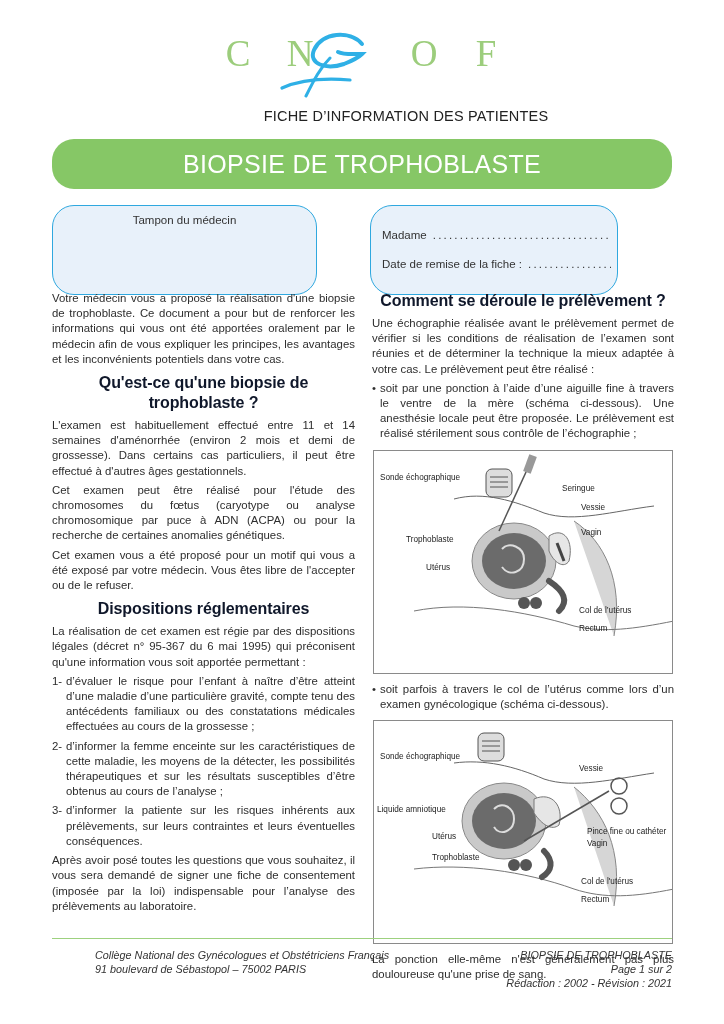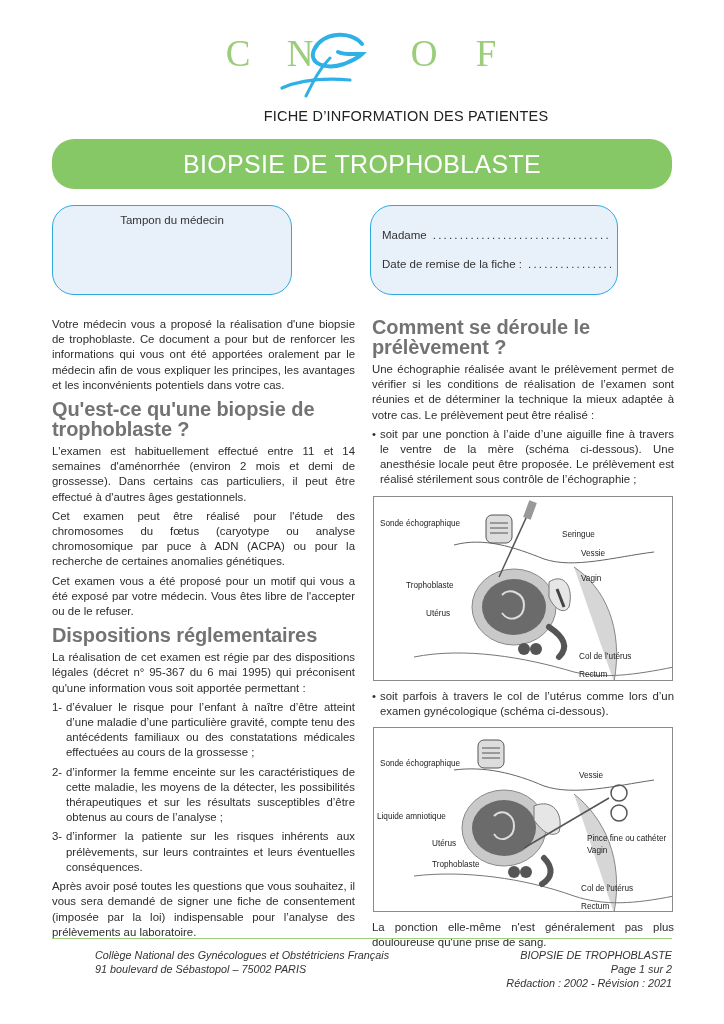--- a/index.html
+++ b/index.html
@@ -16,42 +16,42 @@
 
   .subtitle { position: absolute; top: 108px; left: 0; width: 724px; text-align: center;
     font-size: 14.5px; color: #222; letter-spacing: 0.2px; margin-left: 44px; }
 
   .banner { position: absolute; top: 139px; left: 52px; width: 620px; height: 50px;
     background: #86c766; border-radius: 22px; color: #fff; text-align: center;
     font-size: 25px; line-height: 50px; font-weight: normal; letter-spacing: 0.3px; }
 
   .box { position: absolute; top: 205px; height: 90px; background: #e8f1fa;
     border: 1.5px solid #2fa8df; border-radius: 22px; font-size: 11.5px; color: #333; }
-  .box.left { left: 52px; width: 240px; }
+  .box.left { left: 52px; width: 265px; }
   .box.right { left: 370px; width: 248px; }
   .box.left .lbl { position: absolute; top: 8px; left: 0; width: 100%; text-align: center; }
   .box.right .row { position: absolute; left: 11px; right: 6px; white-space: nowrap; overflow: hidden; }
   .box.right .row.r1 { top: 23px; }
   .box.right .row.r2 { top: 52px; }
   .dots { letter-spacing: 2.2px; margin-left: 6px; }
 
-  .col { position: absolute; top: 317px; font-size: 11.4px; line-height: 15.2px; color: #2d2d2d; }
+  .col { position: absolute; top: 291px; font-size: 11.4px; line-height: 15.2px; color: #2d2d2d; }
   .col.left { left: 52px; width: 303px; }
   .col.right { left: 372px; width: 302px; }
   .col p { text-align: justify; margin-bottom: 4px; }
-  .col h2 { color: #737373; font-size: 20px; font-weight: bold; margin: 6px 0 5px 0; line-height: 20px; letter-spacing: -0.1px; }
+  .col h2 { color: #0f172a; font-size: 16px; font-weight: bold; margin: 6px 0 5px 0; line-height: 20px; letter-spacing: -0.1px; text-align: center; }
   .col h2.first { margin-top: 0; }
   .col ol { list-style: none; }
   .col ol li { position: relative; padding-left: 14px; text-align: justify; margin-bottom: 4px; }
   .col ol li .num { position: absolute; left: 0; top: 0; }
   .col ul { list-style: none; }
   .col ul li { position: relative; padding-left: 8px; text-align: justify; margin-bottom: 4px; }
   .col ul li .bul { position: absolute; left: 0; top: 0; }
 
-  .figure { position: relative; width: 300px; height: 185px; border: 1px solid #8a8a8a; background: #fff;
+  .figure { position: relative; width: 300px; height: 224px; border: 1px solid #8a8a8a; background: #fff;
     margin: 8px 0 8px 1px; overflow: hidden; padding-left: 18px; }
   .figure .label { position: absolute; font-size: 8.2px; color: #222; white-space: nowrap; }
   .figure svg { position: absolute; left: 0; top: 0; }
 
   .footer-line { position: absolute; top: 938px; left: 52px; width: 620px; height: 1px; background: #9dd17f; }
   .footer { position: absolute; top: 948px; font-size: 10.8px; line-height: 14px; font-style: italic; color: #333; margin-left: 43px; }
   .footer.left { left: 52px; }
   .footer.right { right: 52px; text-align: right; }
 </style>
 </head>

